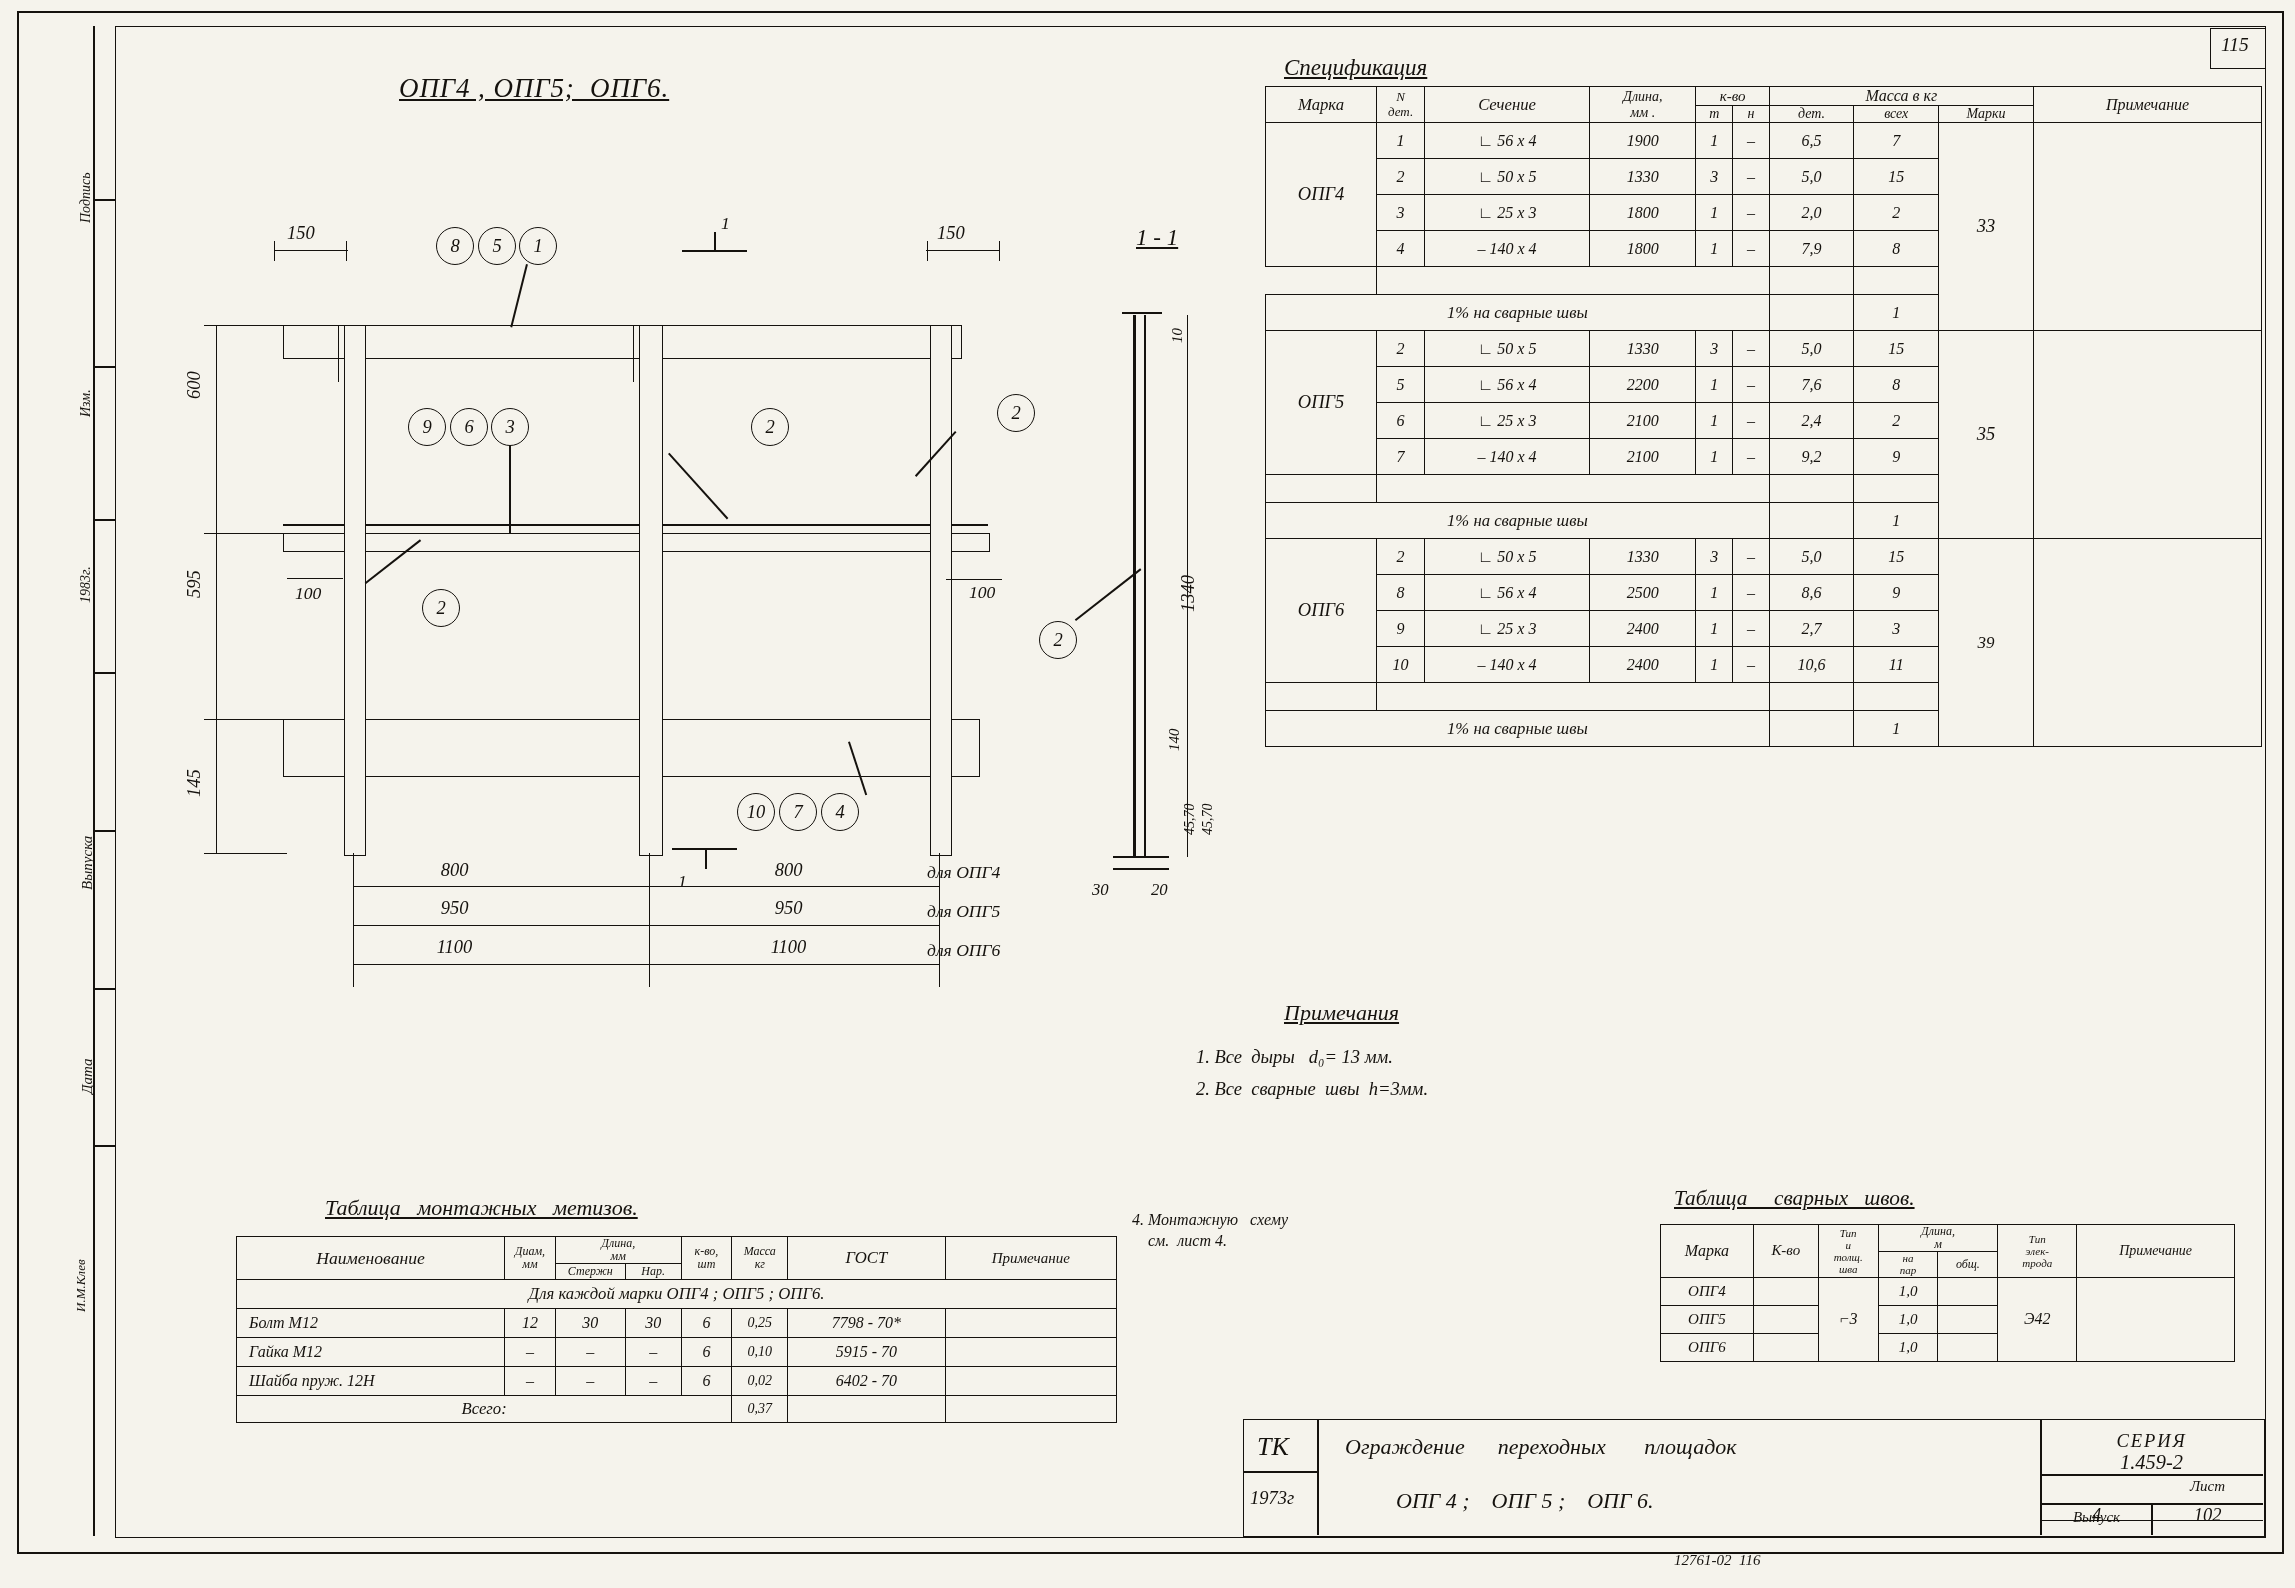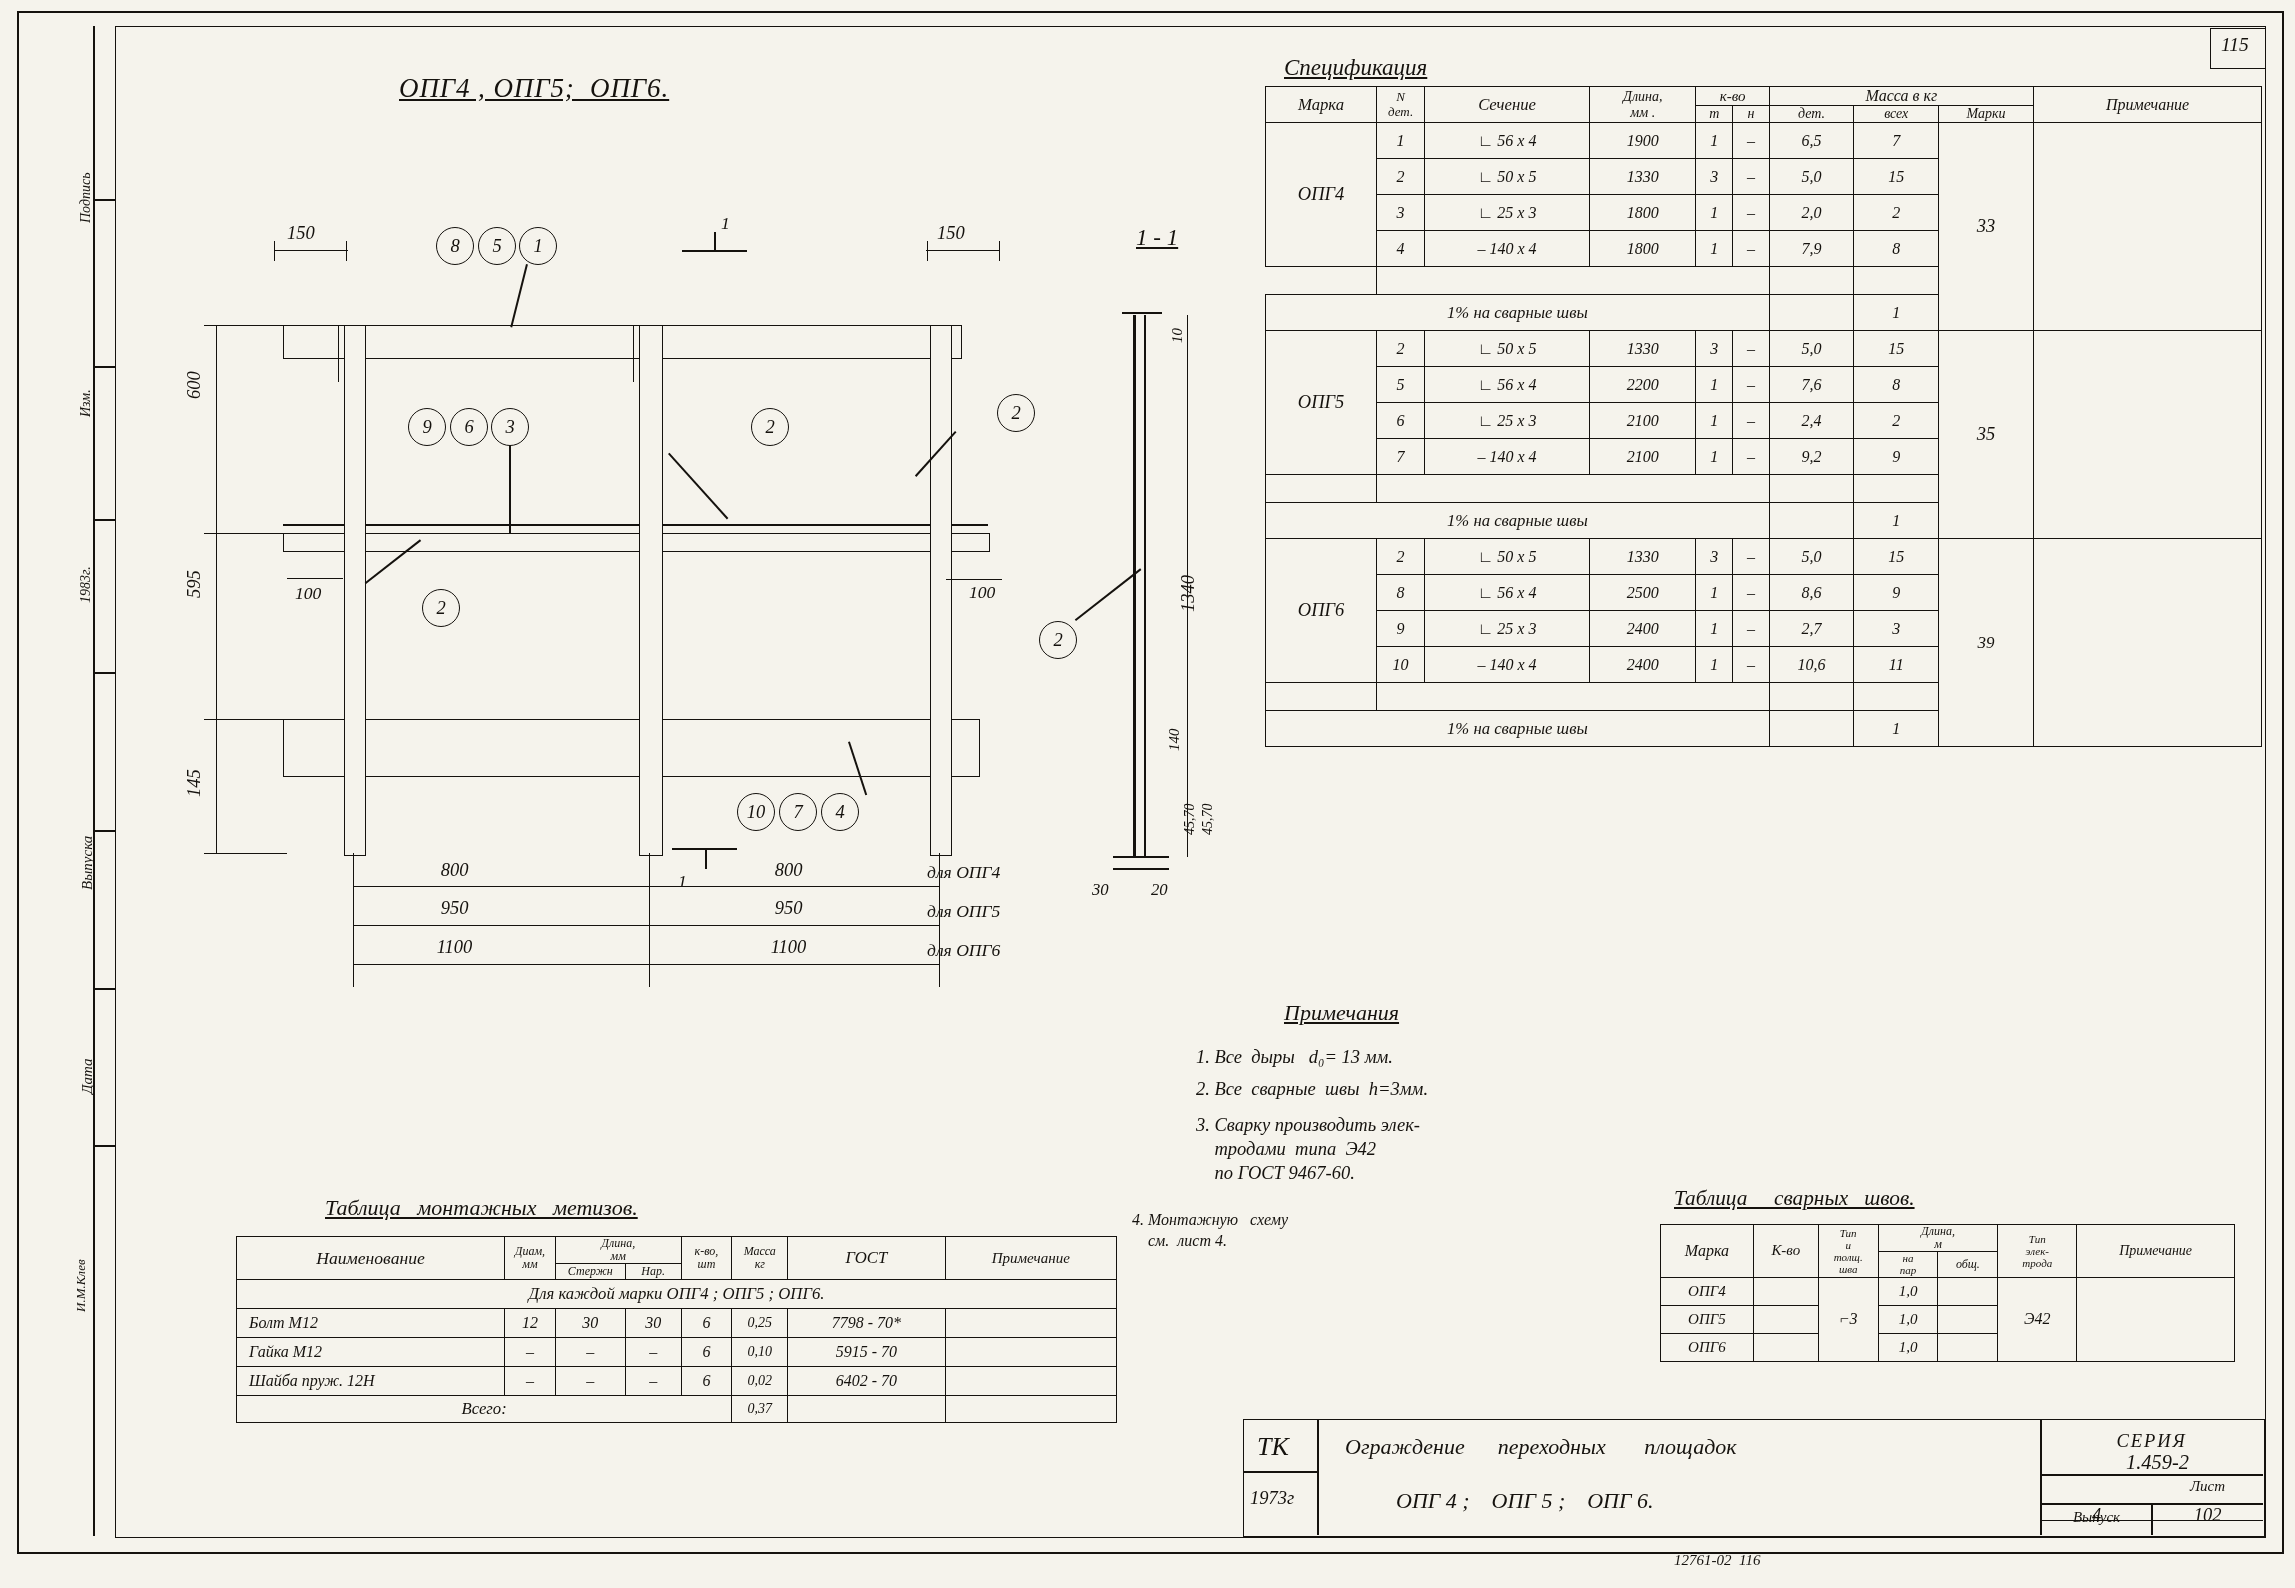--- a/index.html
+++ b/index.html
@@ -352,23 +352,20 @@
       <td colspan="6" style="font-size:16.7px;">1% на  сварные   швы</td>
       <td></td>
       <td>1</td>
     </tr>
   </tbody>
     </table>
 
   <div class="txt it ul" style="left:1284px;top:1001px;font-size:22px;">Примечания</div>
   <div class="txt it" style="left:1196px;top:1048px;font-size:18.5px;text-align:center;">1. Все  дыры   d₀= 13 мм.</div>
   <div class="txt it" style="left:1196px;top:1080px;font-size:18.5px;">2. Все  сварные  швы  h=3мм.</div>
-  <div class="txt it" style="left:1196px;top:1113px;font-size:18.5px;line-height:1.3;">3. Сварку производить элек-
-    тродами  типа  Э42
-    по ГОСТ 9467-60.</div>
   <div class="txt it" style="left:1132px;top:1210px;font-size:16px;line-height:1.3;font-style:italic;">4. Монтажную   схему
     см.  лист 4.</div>
 
   <div class="txt it ul" style="left:325px;top:1196px;font-size:22px;">Таблица   монтажных   метизов.</div>
 
   <table style="left:236px;top:1236px;width:881px;font-size:16px;">
     <colgroup>
       <col style="width:269px">
         <col style="width:51px">
         <col style="width:70px">
@@ -490,20 +487,20 @@
   <div class="ln hl" style="left:2040px;top:1474px;width:223px;height:1.9px;"></div>
   <div class="ln hl" style="left:2040px;top:1503px;width:223px;height:1.9px;"></div>
   <div class="ln vl" style="left:2151px;top:1503px;width:1.9px;height:32px;"></div>
   <div class="ln hl" style="left:2040px;top:1520px;width:223px;height:1.4px;"></div>
 
   <div class="txt it" style="left:1257px;top:1433px;font-size:26px;">ТК</div>
   <div class="txt it" style="left:1250px;top:1489px;font-size:18.5px;">1973г</div>
   <div class="txt it" style="left:1345px;top:1435px;font-size:22px;">Ограждение      переходных       площадок</div>
   <div class="txt it" style="left:1396px;top:1489px;font-size:22px;">ОПГ 4 ;    ОПГ 5 ;    ОПГ 6.</div>
   <div class="txt it ctr" style="left:2040px;top:1432px;font-size:18.5px;width:223px;letter-spacing:1.9px;">СЕРИЯ</div>
-  <div class="txt it ctr" style="left:2040px;top:1452px;font-size:20.4px;width:223px;padding-left:6px;">1.459-2</div>
+  <div class="txt it ctr" style="left:2040px;top:1452px;font-size:20.4px;width:223px;">1.459-2</div>
   <div class="txt it ctr" style="left:2040px;top:1479px;font-size:15px;width:113px;margin-top:31px;">Выпуск</div>
   <div class="txt it ctr" style="left:2153px;top:1479px;font-size:15px;width:109px;">Лист</div>
   <div class="txt it ctr" style="left:2040px;top:1506px;font-size:18.5px;width:113px;">4</div>
   <div class="txt it ctr" style="left:2153px;top:1506px;font-size:18.5px;width:109px;">102</div>
 
 </div>
 
 
 </body></html>

